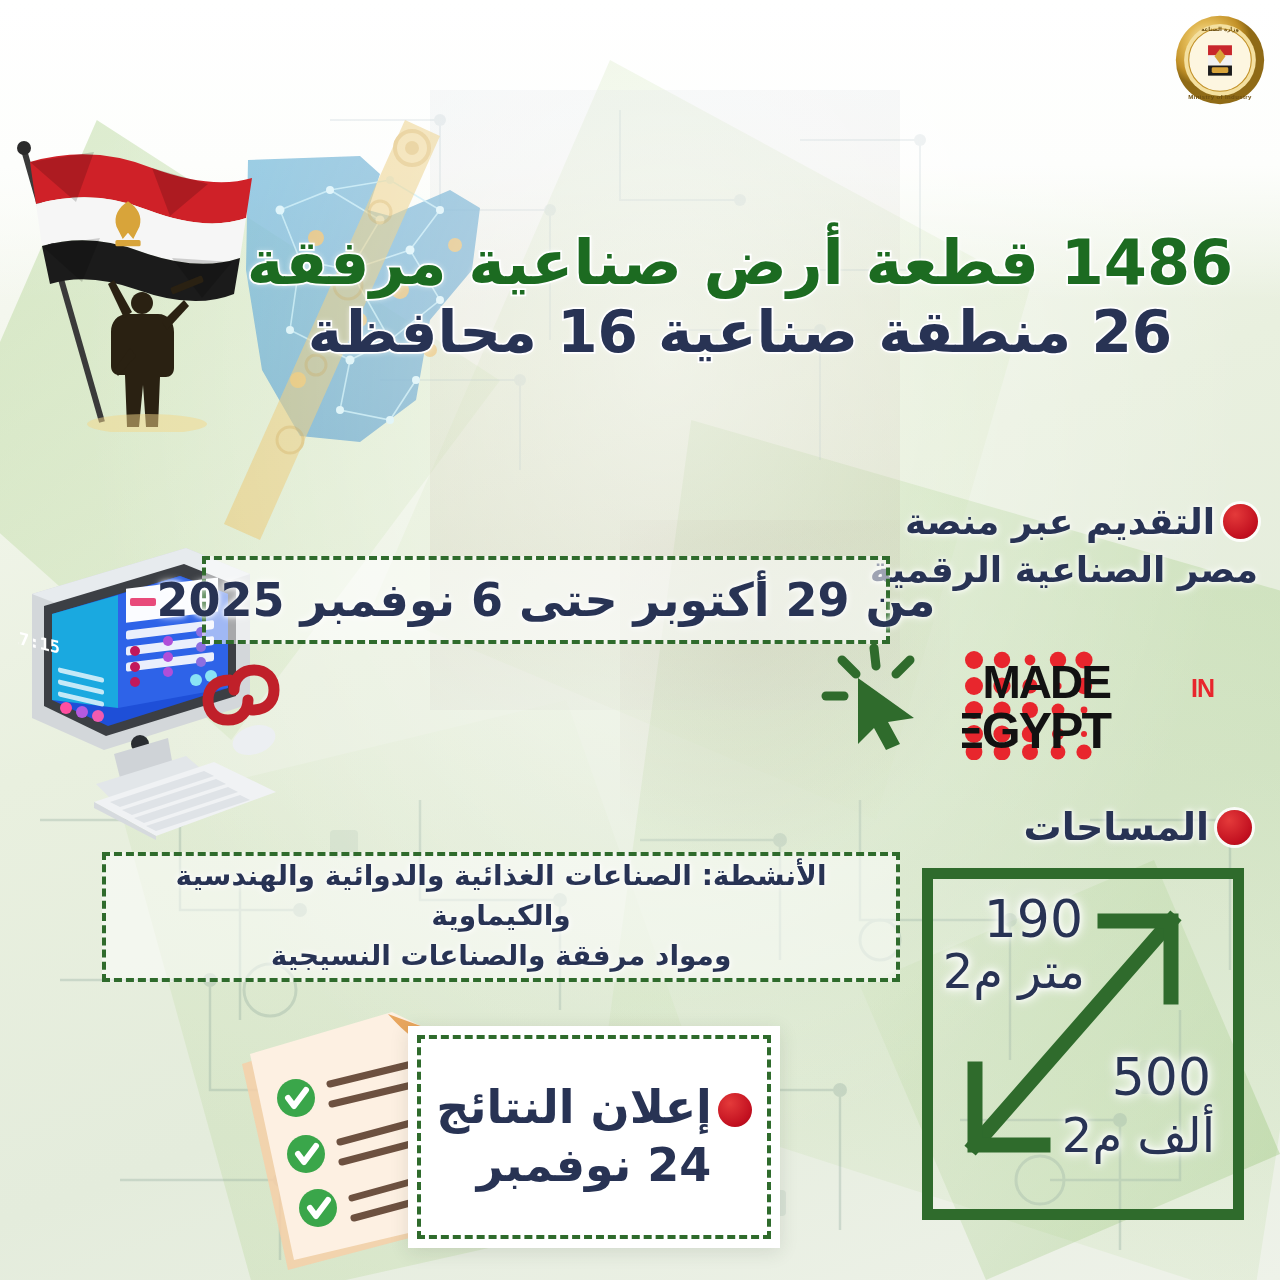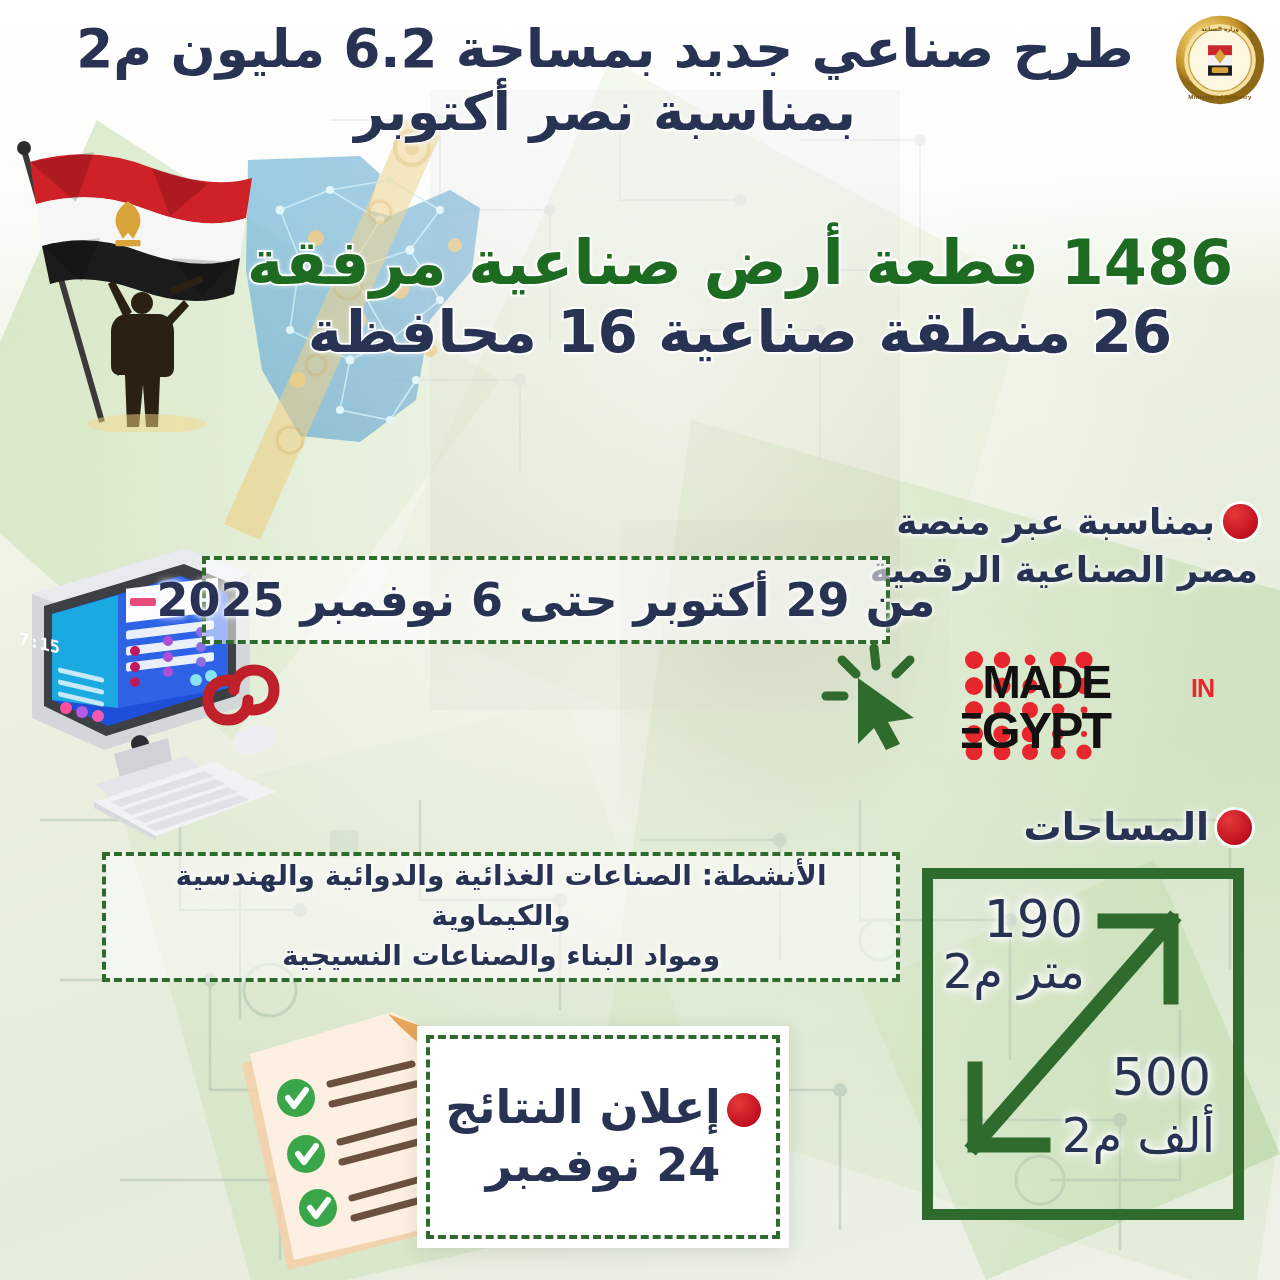--- a/index.html
+++ b/index.html
@@ -145,21 +145,21 @@
     display:flex;flex-direction:column;align-items:center;justify-content:flex-start;
     text-align:center;direction:rtl;
   }
   .activity-line{
     color:#283354;font-weight:900;font-size:28px;line-height:1.42;
     text-shadow:0 0 4px #fff,0 0 8px #fff;
   }
 
   
   #results-card{
-    position:absolute;left:417px;top:1026px;width:372px;height:222px;
+    position:absolute;left:408px;top:1026px;width:372px;height:222px;
     background:#ffffff;box-shadow:0 4px 18px rgba(40,60,40,.12);text-align:center;
   }
   #results-card-inner{
     position:absolute;left:9px;top:9px;right:9px;bottom:9px;
     border:4px dashed #2f6b2c;
     display:flex;flex-direction:column;align-items:center;justify-content:center;
     direction:rtl;
   }
   .result-line{
     color:#283354;font-weight:900;font-size:46px;line-height:1.26;
@@ -318,24 +318,20 @@
       <rect x="-13" y="-18" width="26" height="11" fill="#c8262b"></rect>
       <rect x="-13" y="-7" width="26" height="11" fill="#f2f2f2"></rect>
       <rect x="-13" y="4" width="26" height="11" fill="#1b1b1b"></rect>
       <path d="M0 -14 L6 -6 L0 2 L-6 -6 Z" fill="#d8a43a"></path>
       <rect x="-9" y="6" width="18" height="6" rx="1.5" fill="#d8a43a"></rect>
     </g>
     <text x="50" y="19" font-size="6" fill="#6d4f10" text-anchor="middle" font-family="'DejaVu Sans',sans-serif" font-weight="bold">وزارة الصناعة</text>
     <text x="50" y="92" font-size="6.6" fill="#6d4f10" text-anchor="middle" font-family="'Liberation Sans',sans-serif" font-weight="bold" letter-spacing="0.4">Ministry of Industry</text>
   </svg>
 
-  <div id="headline-block">
-    <div class="hl-navy">طرح صناعي جديد بمساحة 6.2 مليون م2</div>
-    <div class="hl-navy">بمناسبة نصر أكتوبر</div>
-  </div>
 
   <div id="headline-green-block">
     <div class="hl-green">1486 قطعة أرض صناعية مرفقة</div>
     <div class="hl-navy-2">26 منطقة صناعية  16 محافظة</div>
   </div>
 
   <svg id="flag-illustration" viewBox="0 0 290 300">
     <line x1="22" y1="18" x2="100" y2="290" stroke="#3a3a3a" stroke-width="6"></line>
     <circle cx="22" cy="16" r="7" fill="#2b2b2b"></circle>
     <g>
@@ -430,21 +426,21 @@
         <path d="M116 278 L210 247 L220 252 L126 283 Z"></path>
         <path d="M128 286 L222 255 L232 260 L138 291 Z"></path>
       </g>
     </g>
 
     <ellipse cx="236" cy="200" rx="22" ry="14" fill="#eceff2" transform="rotate(-18 236 200)"></ellipse>
   </svg>
 
   <div id="platform-block">
     <div class="platform-line">
-      <span class="red-bullet"></span><span>بمناسبة عبر منصة</span>
+      <span class="red-bullet"></span><span>التقديم عبر منصة</span>
     </div>
     <div class="platform-line">مصر الصناعية الرقمية</div>
   </div>
 
   <div id="date-box">
     <div id="date-text">من 29 أكتوبر حتى 6 نوفمبر 2025</div>
   </div>
 
   <div id="url-row">
     <svg id="link-chain-icon" viewBox="0 0 82 74">
@@ -512,21 +508,21 @@
       </g>
     </svg>
     <div class="area-val" id="area-small-num">190</div>
     <div class="area-val" id="area-small-unit">متر م2</div>
     <div class="area-val" id="area-big-num">500</div>
     <div class="area-val" id="area-big-unit">ألف م2</div>
   </div>
 
   <div id="activities-box">
     <div class="activity-line">الأنشطة: الصناعات الغذائية والدوائية والهندسية والكيماوية</div>
-    <div class="activity-line">ومواد البناء والصناعات النسيجية</div>
+    <div class="activity-line">ومواد مرفقة والصناعات النسيجية</div>
   </div>
 
   <svg id="checklist-illustration" viewBox="0 0 250 278">
     <path d="M6 62 L150 16 L222 48 L196 230 L52 268 Z" fill="#f6cfa8" opacity=".85"></path>
     <path d="M14 52 L156 10 L226 44 L202 224 L58 258 Z" fill="#fdf0e2"></path>
     <path d="M152 12 L212 34 L196 52 C182 40 168 30 152 12 Z" fill="#e8a65e"></path>
     <g fill="#3aa64a">
       <circle cx="60" cy="96" r="19"></circle>
         <circle cx="70" cy="152" r="19"></circle>
         <circle cx="82" cy="206" r="19"></circle>

